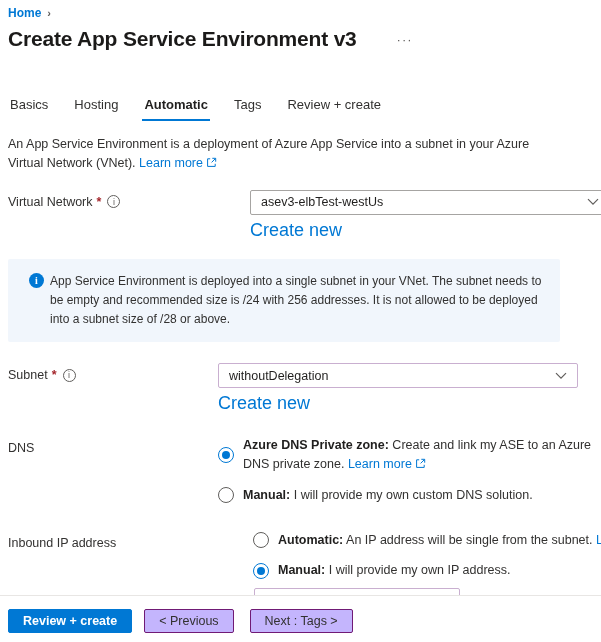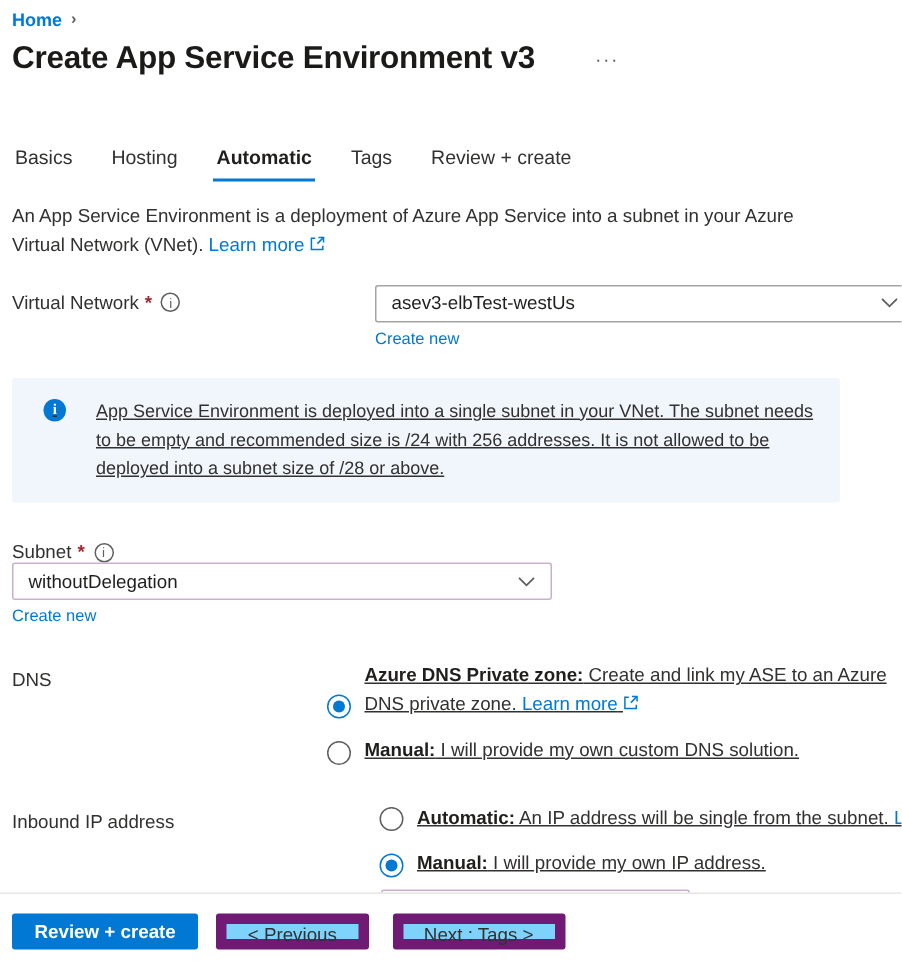--- a/index.html
+++ b/index.html
@@ -36,35 +36,35 @@
   .info-icon { display:inline-flex; width:13px; height:13px; border:1px solid #605e5c;
     border-radius:50%; align-items:center; justify-content:center; font-size:9px;
     color:#605e5c; font-style:normal; margin-left:2px; cursor:pointer; }
   .info-icon::before { content:"i"; }
 
   .control-col { flex:1; }
   .dropdown { width:360px; height:25px; border:1px solid #a6a4a2; border-radius:2px;
     background:#fff; display:flex; align-items:center; justify-content:space-between;
     padding:0 10px; font-size:12.5px; color:#201f1e; cursor:pointer; }
   .dropdown.dirty { border-color:#c9afd0; }
-  .create-new { display:inline-block; margin-top:5px; font-size:11px; color:#0078d4;
+  .create-new { display:inline-block; margin-top:5px; font-size:18px; color:#0078d4;
     text-decoration:none; cursor:pointer; }
 
   
   .banner { margin:18px 0 0 0; width:552px; background:#f1f6fc; border-radius:2px;
-    display:flex; gap:20px; padding:13px 14px 13px 21px;text-decoration:underline; }
+    display:flex; gap:6px; padding:13px 14px 13px 21px; }
   .banner-icon { width:15px; height:15px; border-radius:50%; background:#0078d4; color:#fff;
     font-size:10px; font-weight:bold; display:flex; align-items:center; justify-content:center;
     flex-shrink:0; margin-top:1px; }
   .banner-icon::before { content:"i"; font-family:"Liberation Serif", serif; }
   .banner-text { font-size:12px; line-height:1.6; color:#323130; max-width:510px; }
 
   
   .option-group { display:flex; flex-direction:column; }
-  .option { display:flex; gap:9px; align-items:flex-end; cursor:pointer;text-decoration:underline; }
+  .option { display:flex; gap:9px; align-items:center; cursor:pointer; }
   .radio { width:16px; height:16px; border-radius:50%; border:1px solid #605e5c;
     background:#fff; flex-shrink:0; margin-top:0px; position:relative; }
   .radio.selected { border-color:#0078d4; }
   .radio.selected::after { content:""; position:absolute; inset:3px; border-radius:50%;
     background:#0078d4; }
   .option-text { font-size:12.5px; line-height:1.5; max-width:362px; }
   .option-text b { color:#201f1e; }
 
   
   .ip-input-wrap { position:relative; width:206px; margin-top:8px; margin-left:1px; }
@@ -73,25 +73,25 @@
     font-family:"Liberation Sans", sans-serif; outline:none; }
   .valid-check { position:absolute; right:8px; top:7px; }
 
   
   .footer { position:absolute; left:0; right:0; bottom:0; height:47px;
     border-top:1px solid #e8e6e4; background:#fff; padding:13px 8px 0 8px;
     display:flex; align-items:flex-start; }
   .btn { font-size:12.5px; height:24px; padding:0 14px; border-radius:2px; cursor:pointer;
     font-family:"Liberation Sans", sans-serif; }
   .btn-primary { background:#0078d4; border:1px solid #0078d4; color:#fff; font-weight:bold; }
-  .btn-secondary { background:#7dd3fc; border:7px solid #701a75; color:#323130; margin-left:12px; }
+  .btn-secondary { background:#c4b5fd; border:1px solid #701a75; color:#323130; margin-left:12px; }
   .btn-secondary.next { margin-left:16px; }
 
   .spacing-vnet { margin-top:16px;gap:32px; }
-  .spacing-subnet { margin-top:21px;flex-direction:column; }
+  .spacing-subnet { margin-top:21px; }
   .spacing-dns { margin-top:22px; }
   .spacing-inbound { margin-top:26px;gap:35px; }
   .option + .option { margin-top:12px; }
 </style>
 </head>
 <body>
 
 <div class="page">
   <div class="content">
 

